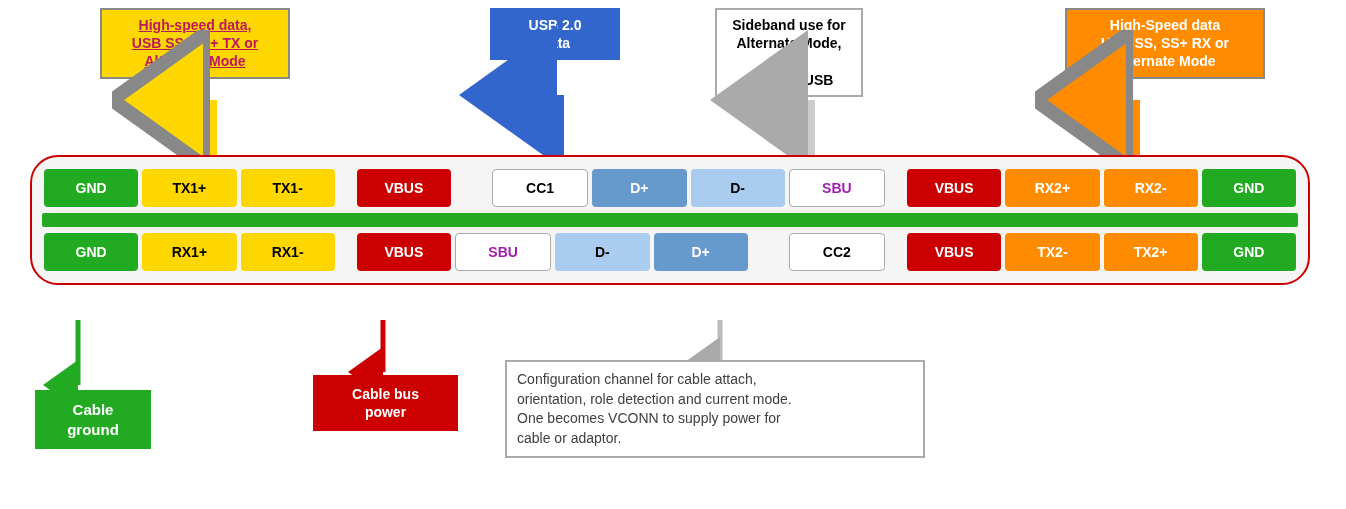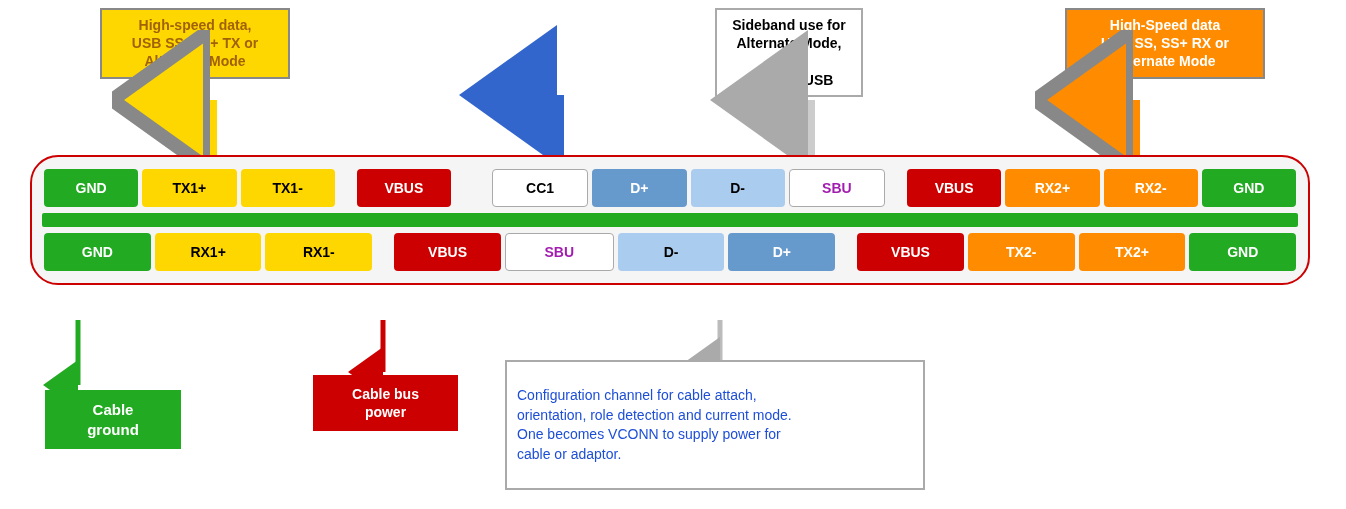--- a/index.html
+++ b/index.html
@@ -24,22 +24,23 @@
       border: 2px solid #333;
       padding: 6px 8px;
       font-size: 14px;
       font-weight: bold;
       text-align: center;
       line-height: 1.3;
     }
 
     .ann-yellow {
       background: #FFD700;
-      color: #a16207;
+      color: #be185d;
       border-color: #888;
+      text-decoration: underline;
     }
     .ann-blue {
       background: #3366CC;
       color: #fff;
       border-color: #3366CC;
     }
     .ann-white {
       background: #fff;
       color: #000;
       border-color: #aaa;
@@ -112,23 +113,23 @@
       border: 2px solid #CC0000;
       padding: 8px 10px;
       font-size: 14px;
       font-weight: bold;
       text-align: center;
       line-height: 1.3;
     }
     .bottom-ann-white {
       position: absolute;
       background: #fff;
-      color: #1d4ed8;
+      color: #404040;
       border: 2px solid #aaa;
-      padding: 24px 10px;
+      padding: 8px 10px;
       font-size: 14px;
       line-height: 1.4;
     }
 
     
     .arrows-svg {
       position: absolute;
       top: 0;
       left: 0;
       width: 1346px;
@@ -138,20 +139,23 @@
   </style>
 </head>
 <body>
 
 <div class="diagram-container">
 
   <div class="annotation-box ann-yellow" style="top:8px;left:100px;width:190px;">
     High-speed data,<br>USB SS, SS+ TX or<br>Alternate Mode
   </div>
 
+  <div class="annotation-box ann-blue" style="top:8px;left:490px;width:130px;">
+    USB 2.0<br>Data
+  </div>
 
   <div class="annotation-box ann-white" style="top:8px;left:715px;width:148px;">
     Sideband use for<br>Alternate Mode, not<br>used for USB
   </div>
 
   <div class="annotation-box ann-orange" style="top:8px;left:1065px;width:200px;text-align:center;">
     High-Speed data<br>USB SS, SS+ RX or<br>Alternate Mode
   </div>
 
   <svg class="arrows-svg">
@@ -222,28 +226,29 @@
     <div class="pin-row">
       <div class="pin-cell pin-green">GND</div>
       <div class="pin-cell pin-yellow">RX1+</div>
       <div class="pin-cell pin-yellow">RX1-</div>
       <div class="pin-cell pin-red">VBUS</div>
       <div class="pin-cell pin-boldwhite">
           <strong>SBU</strong>
         </div>
       <div class="pin-cell pin-lightblue">D-</div>
       <div class="pin-cell pin-blue">D+</div>
+      <div class="pin-cell pin-white">CC2</div>
       <div class="pin-cell pin-red">VBUS</div>
       <div class="pin-cell pin-orange">TX2-</div>
       <div class="pin-cell pin-orange">TX2+</div>
       <div class="pin-cell pin-green">GND</div>
     </div>
   </div>
 
-  <div class="bottom-ann-green" style="top:390px;left:45px;width:136px;">
+  <div class="bottom-ann-green" style="top:390px;left:35px;width:116px;">
     Cable<br>ground
   </div>
 
   <div class="bottom-ann-red" style="top:375px;left:313px;width:145px;">
     Cable bus<br>power
   </div>
 
   <div class="bottom-ann-white" style="top:360px;left:505px;width:420px;">
     Configuration channel for cable attach,<br>
     orientation, role detection and current mode.<br>

